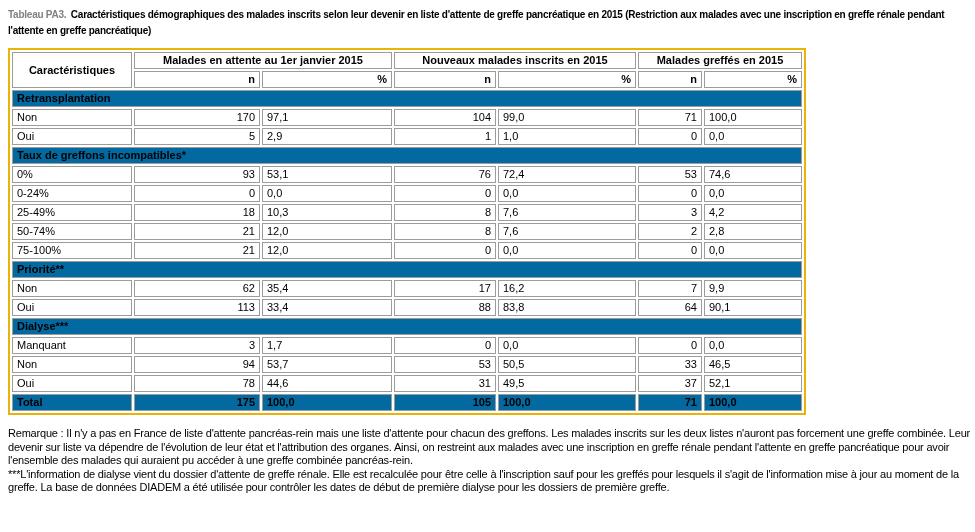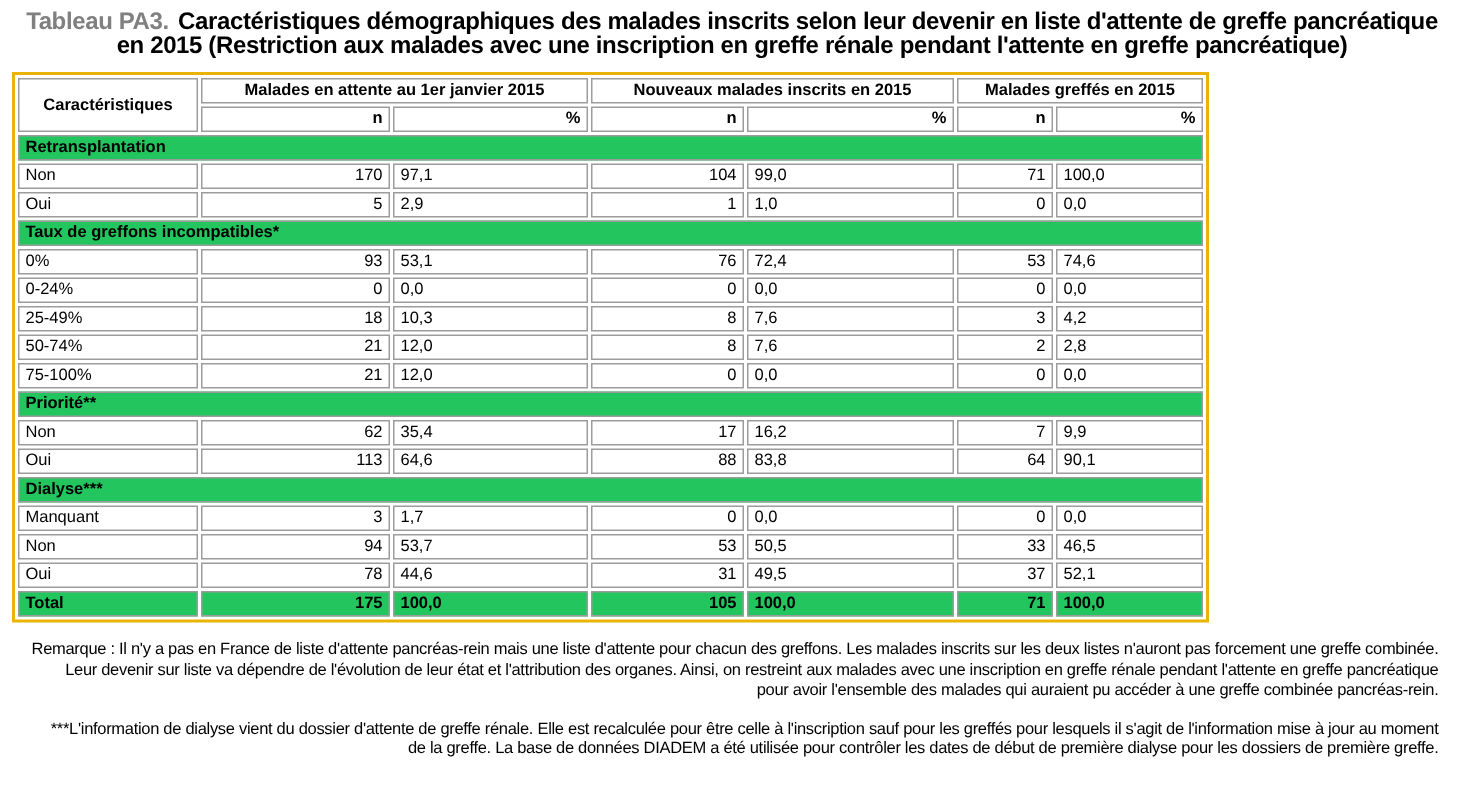--- a/index.html
+++ b/index.html
@@ -4,48 +4,47 @@
 <style>
   html, body { margin:0; padding:0; background:#ffffff; }
   .page {
     width: 975px; height: 532px; box-sizing: border-box;
     padding: 7px 6px 0 8px;
     font-family: "Liberation Sans", sans-serif;
     color:#000; overflow:hidden;
   }
   .title {
     margin:0 0 9px 0; width: 960px;
-    font-size: 16px; font-weight: bold; line-height: 16px;
+    font-size: 10px; font-weight: bold; line-height: 16px;
     letter-spacing: -0.25px;
-    text-align: center;
   }
   .title .tag { color:#808080; padding-right:2px; }
   table.stats {
     border-collapse: separate; border-spacing: 2px;
     border: 2px solid #eab308; background:#fff;
     table-layout: fixed; margin: 0 0 12px 0;
   }
   table.stats th, table.stats td {
     border: 1px solid #9c9c9c;
     font-size: 11px; line-height: 13px; height: 13px;
     padding: 1px 4px; overflow: hidden; white-space: nowrap;
     background:#fff;
   }
   thead th { font-weight: bold; text-align: center; vertical-align: middle; }
   th.sub-n  { text-align: right; padding-right: 20px; }
   th.sub-pct{ text-align: right; padding-right: 6px; }
   td.rowlabel { text-align: left; }
   td.n   { text-align: right; padding-right: 20px; }
   td.pct { padding-right: 6px; }
-  tr.section-row td, tr.total-row td { background:#22c55e; font-weight: bold; }
+  tr.section-row td, tr.total-row td { background:#0369a1; font-weight: bold; }
   .notes {
     width: 963px; font-size: 11px; line-height: 13.6px;
     letter-spacing: -0.2px;
   }
-  .notes p { margin: 12px; text-align: right; }
+  .notes p { margin: 0; }
 </style>
 </head>
 <body>
 
 <div class="page">
 
   <p class="title"><span class="tag">Tableau PA3.</span> <span>Caractéristiques démographiques des malades inscrits selon leur devenir en liste d'attente de greffe pancréatique en 2015 (Restriction aux malades avec une inscription en greffe rénale pendant l'attente en greffe pancréatique)</span></p>
 
   <table class="stats">
     <colgroup>
@@ -151,21 +150,21 @@
           <td class="n">62</td>
           <td class="pct">35,4</td>
           <td class="n">17</td>
           <td class="pct">16,2</td>
           <td class="n">7</td>
           <td class="pct">9,9</td>
         </tr>
         <tr>
           <td class="rowlabel">Oui</td>
           <td class="n">113</td>
-          <td class="pct">64,6</td>
+          <td class="pct">33,4</td>
           <td class="n">88</td>
           <td class="pct">83,8</td>
           <td class="n">64</td>
           <td class="pct">90,1</td>
         </tr>
         <tr class="section-row">
           <td class="rowlabel" colspan="7">Dialyse***</td>
         </tr>
         <tr>
           <td class="rowlabel">Manquant</td>

